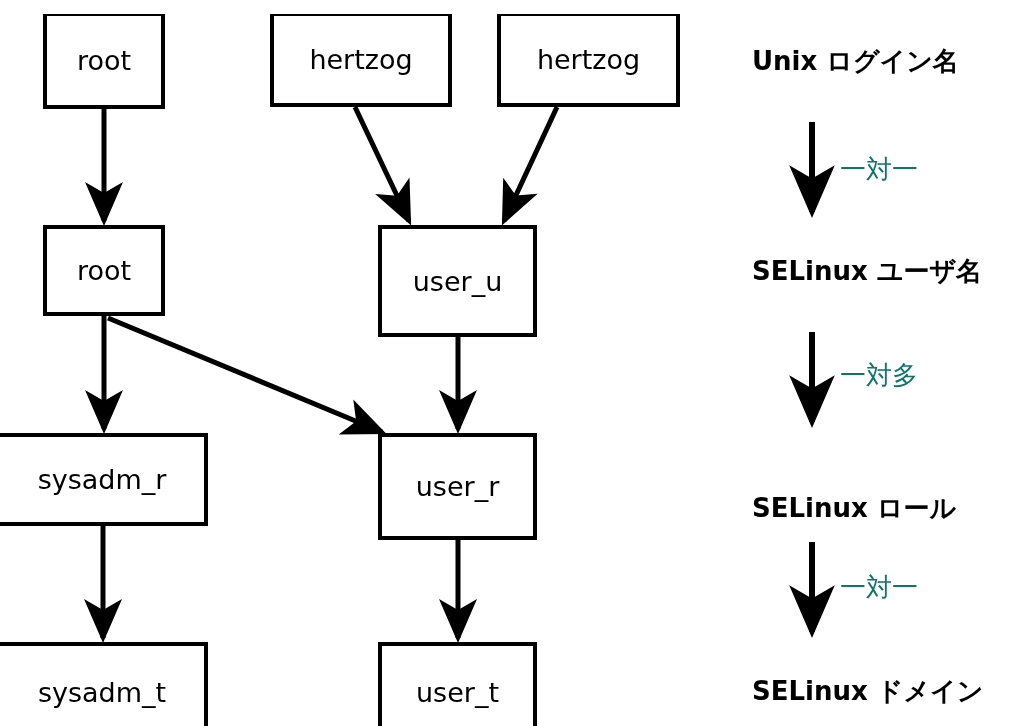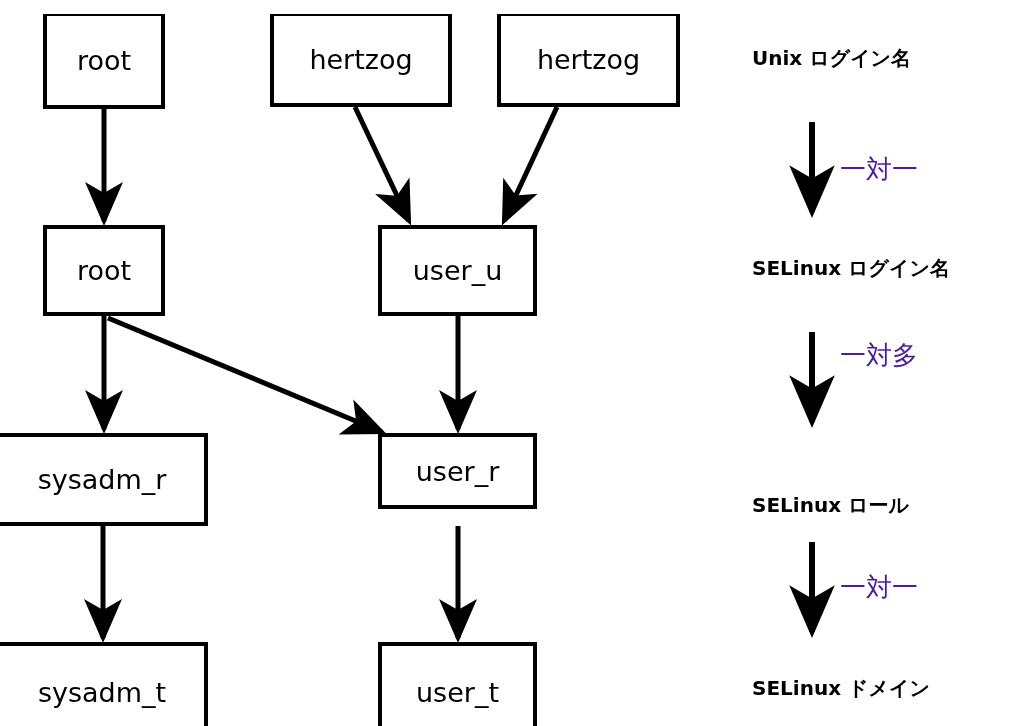--- a/index.html
+++ b/index.html
@@ -35,28 +35,28 @@
     font-family: "DejaVu Sans", sans-serif;
     font-size: 27px;
     font-weight: 400;
     letter-spacing: 0px;
     line-height: 1;
   }
   .legend-label {
     position: absolute;
     color: #000000;
     font-family: "DejaVu Sans", sans-serif;
-    font-size: 20px;
+    font-size: 26px;
     font-weight: 700;
     white-space: nowrap;
     line-height: 1;
   }
   .legend-arrow-label {
     position: absolute;
-    color: #4c1d95;
+    color: #0f766e;
     font-family: "DejaVu Sans", sans-serif;
     font-size: 26px;
     font-weight: 400;
     white-space: nowrap;
     line-height: 1;
   }
 </style>
 </head>
 <body>
 
@@ -91,39 +91,39 @@
       </div>
       <div class="node-box" style="left: 270px; top: -2px; width: 182px; height: 95px;">
         <span>hertzog</span>
       </div>
       <div class="node-box" style="left: 497px; top: -2px; width: 183px; height: 95px;">
         <span>hertzog</span>
       </div>
       <div class="node-box" style="left: 43px; top: 211px; width: 122px; height: 91px;">
         <span>root</span>
       </div>
-      <div class="node-box" style="left: 378px; top: 211px; width: 159px; height: 91px; justify-content: center;">
+      <div class="node-box" style="left: 378px; top: 211px; width: 159px; height: 112px; justify-content: center;">
         <span>user_u</span>
       </div>
       <div class="node-box" style="left: -4px; top: 419px; width: 212px; height: 93px;">
         <span>sysadm_r</span>
       </div>
-      <div class="node-box" style="left: 378px; top: 419px; width: 159px; height: 76px; text-align: right;">
+      <div class="node-box" style="left: 378px; top: 419px; width: 159px; height: 107px; text-align: right;">
         <span>user_r</span>
       </div>
       <div class="node-box" style="left: -4px; top: 628px; width: 212px; height: 100px;">
         <span>sysadm_t</span>
       </div>
       <div class="node-box" style="left: 378px; top: 628px; width: 159px; height: 100px;">
         <span>user_t</span>
       </div>
     </div>
   <div id="legend-layer">
       <div class="legend-arrow-label" style="left: 840px; top: 142px;">一対一</div>
-      <div class="legend-arrow-label" style="left: 840px; top: 328px;">一対多</div>
+      <div class="legend-arrow-label" style="left: 840px; top: 348px;">一対多</div>
       <div class="legend-arrow-label" style="left: 840px; top: 560px;">一対一</div>
       <div class="legend-label" style="left: 752px; top: 34px;">Unix ログイン名</div>
-      <div class="legend-label" style="left: 752px; top: 244px;">SELinux ログイン名</div>
+      <div class="legend-label" style="left: 752px; top: 244px;">SELinux ユーザ名</div>
       <div class="legend-label" style="left: 752px; top: 481px;">SELinux ロール</div>
       <div class="legend-label" style="left: 752px; top: 664px;">SELinux ドメイン</div>
     </div>
 
 </div>
 
 </body></html>

